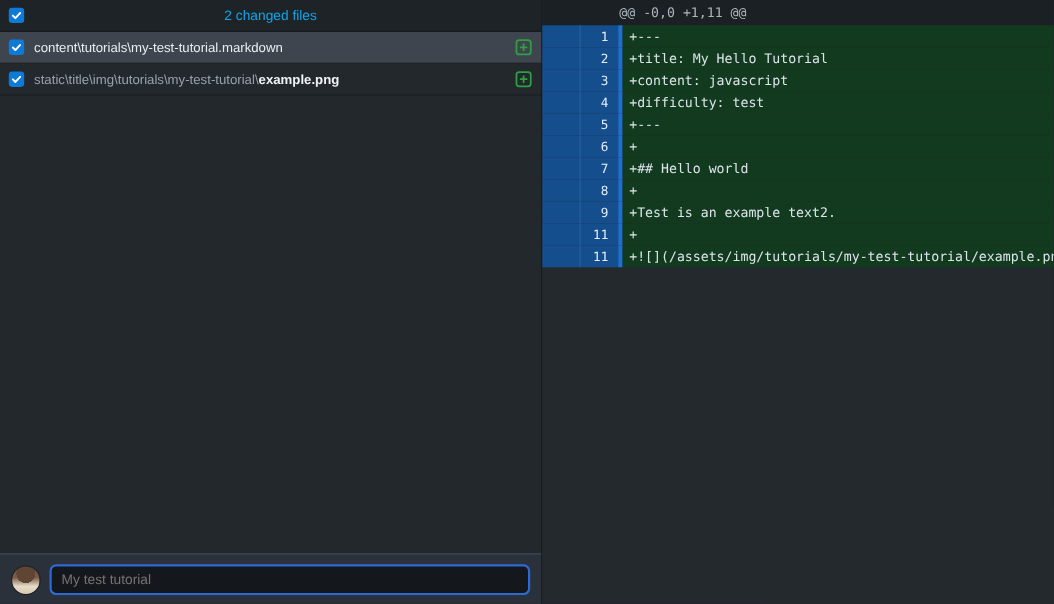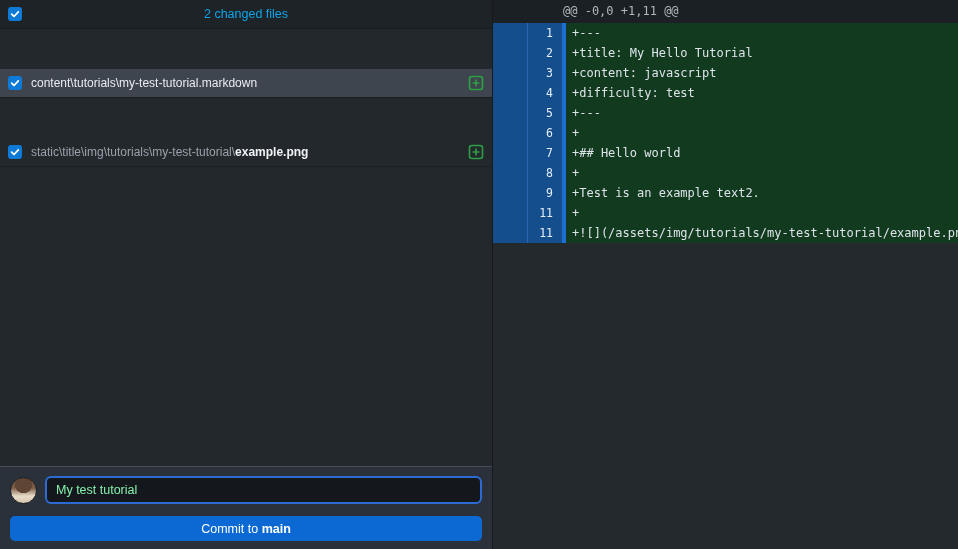--- a/index.html
+++ b/index.html
@@ -40,21 +40,20 @@
   }
   .checkbox svg { width:10px; height:10px; }
 
   .file-row {
     height:29px; min-height:29px;
     display:flex; align-items:center;
     padding:0 8px;
     border-bottom:1px solid #1b1f24;
     font-size:12px;
     cursor:pointer;
-    margin-top:40px;
   }
   .file-row.selected { background:#3f454e; }
   .file-path-wrap {
     flex:1; margin-left:9px;
     white-space:nowrap; overflow:hidden; text-overflow:ellipsis;
   }
   .file-dir  { color:#99a2ab; }
   .file-name { color:#f0f3f6; font-weight:bold; }
   .file-row.selected .file-dir,
   .file-row.selected .file-name { color:#e9edf1; font-weight:normal; }
@@ -74,21 +73,21 @@
     background:
       radial-gradient(circle at 50% 26%, #5f4533 0 38%, rgba(0,0,0,0) 39%),
       linear-gradient(180deg, #6e5140 0%, #7c5c46 40%, #e7dcc9 72%, #d8c7b1 100%);
     border:1px solid #1d2126;
   }
   .summary-input {
     flex:1; height:28px;
     background:#14181d;
     border:2px solid #2d6bd4;
     border-radius:6px;
-    color:#86efac;
+    color:#737373;
     font-family:"Liberation Sans", sans-serif;
     font-size:12.5px;
     padding:0 9px;
     outline:none;
   }
   .description-box {
     margin-top:7px;
     height:106px;
     background:#191e24;
     border:1px solid #11151a;
@@ -213,21 +212,20 @@
 
     <div class="panel-spacer"></div>
 
     <div class="commit-area">
       <div class="summary-row">
         <div class="avatar"></div>
         <input class="summary-input" type="text" value="My test tutorial" style="">
       </div>
 
 
-      <button class="commit-button"><span>Commit to </span><b>main</b></button>
     </div>
   </div>
 
   <div class="right-panel">
     <div class="hunk-header">@@ -0,0 +1,11 @@</div>
     <div id="diff-lines">
         <div class="diff-line">
           <div class="gutter">
             <div class="gutter-old"></div>
             <div class="gutter-new">1</div>

